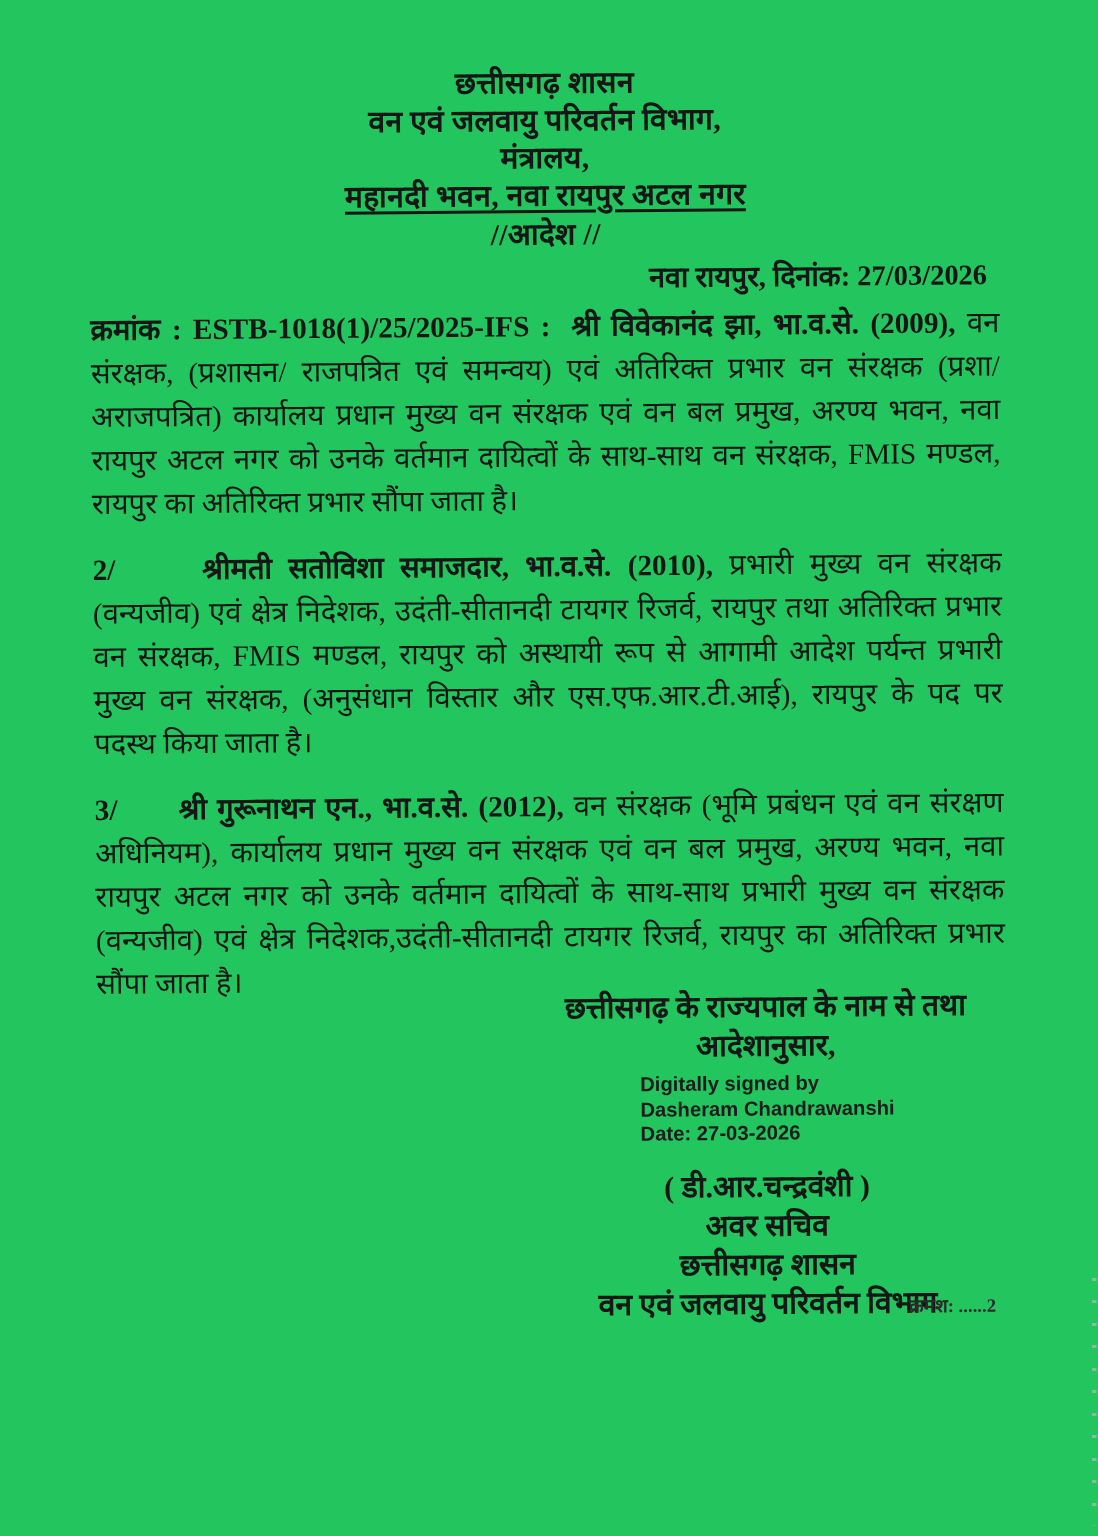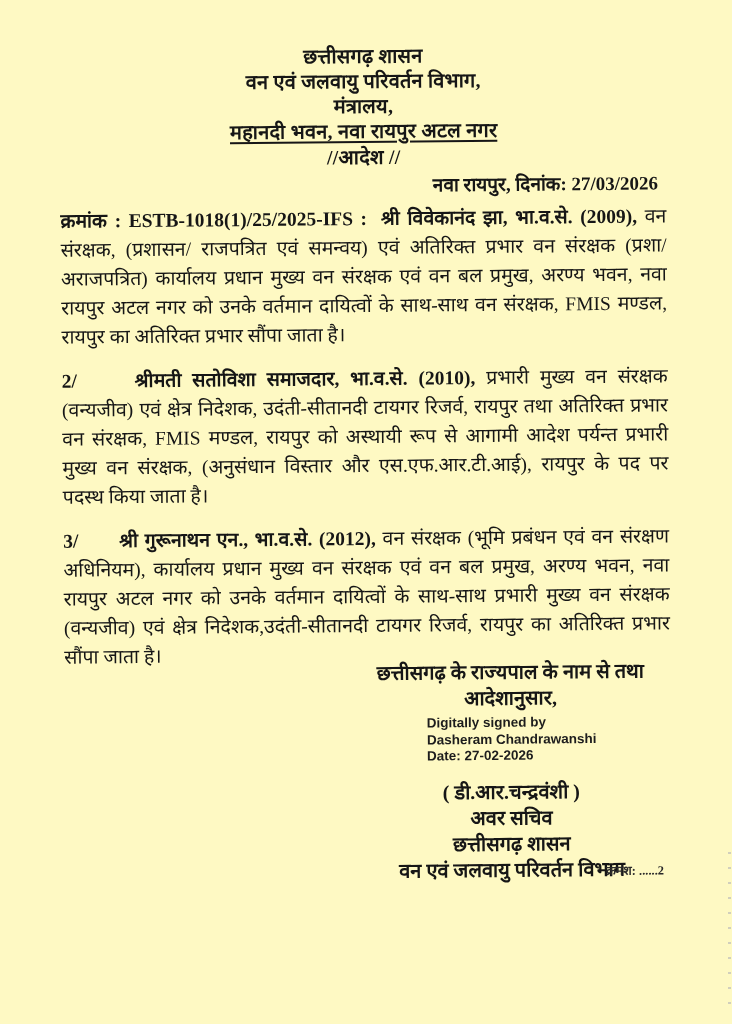--- a/index.html
+++ b/index.html
@@ -1,19 +1,19 @@
 <!DOCTYPE html>
 <html><head>
 <meta charset="utf-8">
 <style>
   html,body{margin:0;padding:0;background:#e9e9e9;}
   .viewport{
     position:relative;
     width:732px;height:1024px;
-    background:#fef9c3;
+    background:#22c55e;
     overflow:hidden;
     font-family:"Liberation Serif","DejaVu Serif",serif;
     color:#161616;
   }
   .scan{
     position:absolute;
     left:0;top:0;width:732px;height:1024px;
     transform:rotate(-0.5deg);
     transform-origin:50% 40%;
   }
@@ -131,21 +131,21 @@
     </div>
 
     <div class="closing-block">
       <div>छत्तीसगढ़ के राज्यपाल के नाम से तथा</div>
       <div>आदेशानुसार,</div>
     </div>
 
     <div class="digital-sig">
       <div>Digitally signed by</div>
       <div>Dasheram Chandrawanshi</div>
-      <div>Date: 27-02-2026</div>
+      <div>Date: 27-03-2026</div>
     </div>
 
     <div class="sig-name-block">
       <div>( डी.आर.चन्द्रवंशी )</div>
       <div>अवर सचिव</div>
       <div>छत्तीसगढ़ शासन</div>
       <div>वन एवं जलवायु परिवर्तन विभाग</div>
     </div>
 
     <div class="continuation">क्रमश: ......2</div>

